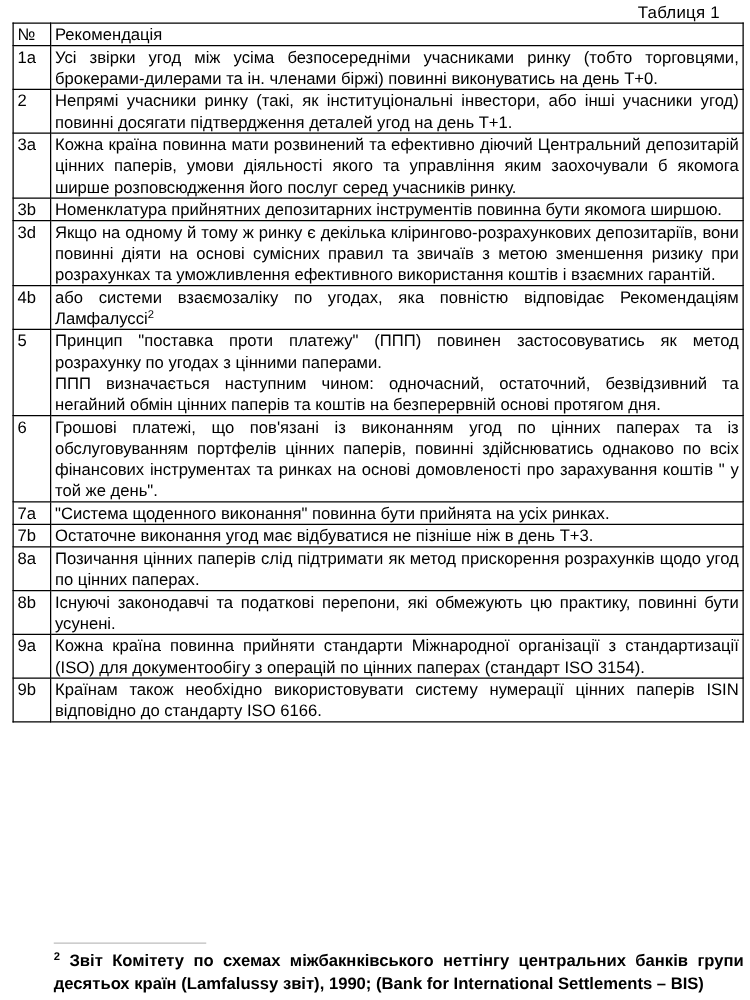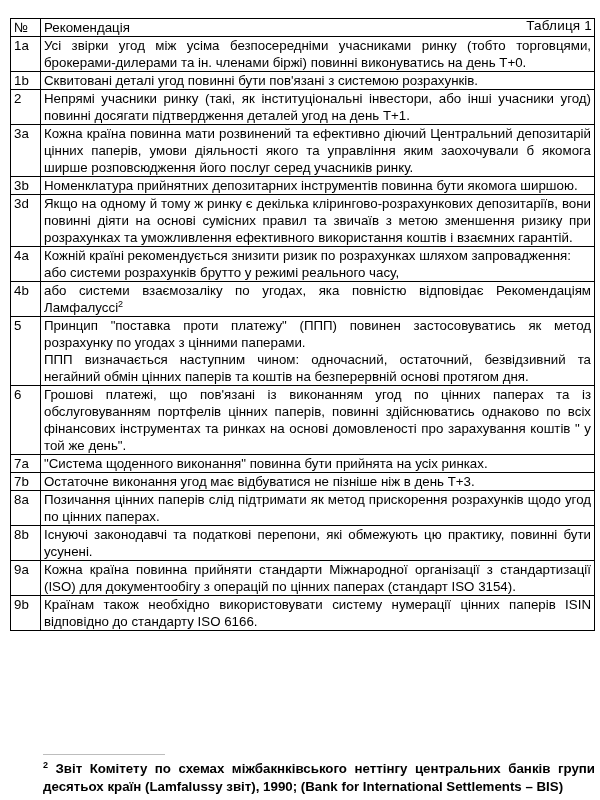--- a/index.html
+++ b/index.html
@@ -1,22 +1,22 @@
 <!DOCTYPE html>
 <html><head>
 <meta charset="utf-8">
 <style>
   html, body { margin: 0; padding: 0; background: #ffffff; }
   body {
     width: 600px; height: 800px; overflow: hidden; position: relative;
     font-family: "Liberation Sans", sans-serif; color: #000;
   }
   .caption {
-    position: absolute; top: 2px; right: 8px;
-    font-size: 13.5px; letter-spacing: 0.2px; margin-top: 16px;
+    position: absolute; top: 2px; right: 24px;
+    font-size: 13.5px; letter-spacing: 0.2px;
   }
   table.rec {
     position: absolute; left: 10px; top: 18px; width: 585px;
     border-collapse: collapse; font-size: 13.3px; line-height: 17px;
   }
   table.rec td, table.rec th {
     border: 1px solid #000; padding: 0 3px 0 3px; vertical-align: top;
     font-weight: normal; text-align: left;
   }
   table.rec td.num, table.rec th.num { width: 23px; white-space: nowrap; }
@@ -45,26 +45,20 @@
     </tr>
   </thead>
   <tbody id="rows">
       <tr>
         <td class="num">1a</td>
         <td class="txt">
           <span class="para"><span>Усі звірки угод між усіма безпосередніми учасниками ринку (тобто торговцями, брокерами-дилерами та ін. членами біржі) повинні виконуватись на день Т+0.</span></span>
         </td>
       </tr>
       <tr>
-        <td class="num">1b</td>
-        <td class="txt">
-          <span class="para"><span>Сквитовані деталі угод повинні бути пов'язані з системою розрахунків.</span></span>
-        </td>
-      </tr>
-      <tr>
         <td class="num">2</td>
         <td class="txt">
           <span class="para"><span>Непрямі учасники ринку (такі, як інституціональні інвестори, або інші учасники угод) повинні досягати підтвердження деталей угод на день Т+1.</span></span>
         </td>
       </tr>
       <tr>
         <td class="num">3a</td>
         <td class="txt">
           <span class="para"><span>Кожна країна повинна мати розвинений та ефективно діючий Центральний депозитарій цінних паперів, умови діяльності якого та управління яким заохочували б якомога ширше розповсюдження його послуг серед учасників ринку.</span></span>
         </td>
@@ -72,27 +66,20 @@
       <tr>
         <td class="num">3b</td>
         <td class="txt">
           <span class="para"><span>Номенклатура прийнятних депозитарних інструментів повинна бути якомога ширшою.</span></span>
         </td>
       </tr>
       <tr>
         <td class="num">3d</td>
         <td class="txt">
           <span class="para"><span>Якщо на одному й тому ж ринку є декілька клірингово-розрахункових депозитаріїв, вони повинні діяти на основі сумісних правил та звичаїв з метою зменшення ризику при розрахунках та уможливлення ефективного використання коштів і взаємних гарантій.</span></span>
-        </td>
-      </tr>
-      <tr>
-        <td class="num">4a</td>
-        <td class="txt">
-          <span class="para"><span>Кожній країні рекомендується знизити ризик по розрахунках шляхом запровадження:</span></span>
-          <span class="para"><span>або системи розрахунків брутто у режимі реального часу,</span></span>
         </td>
       </tr>
       <tr>
         <td class="num">4b</td>
         <td class="txt">
           <span class="para"><span>або системи взаємозаліку по угодах, яка повністю відповідає Рекомендаціям Ламфалуссі</span><sup>2</sup></span>
         </td>
       </tr>
       <tr>
         <td class="num">5</td>

